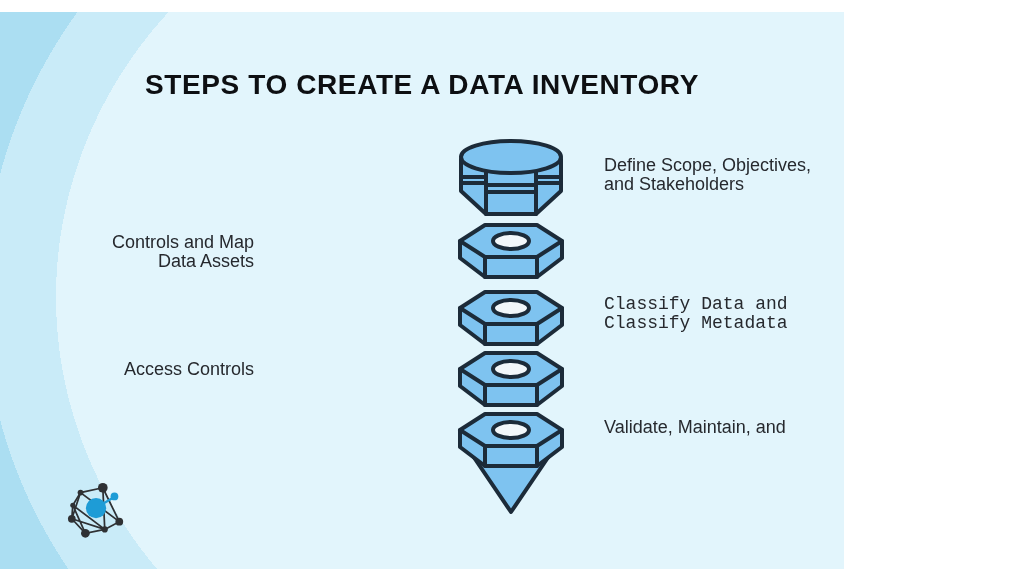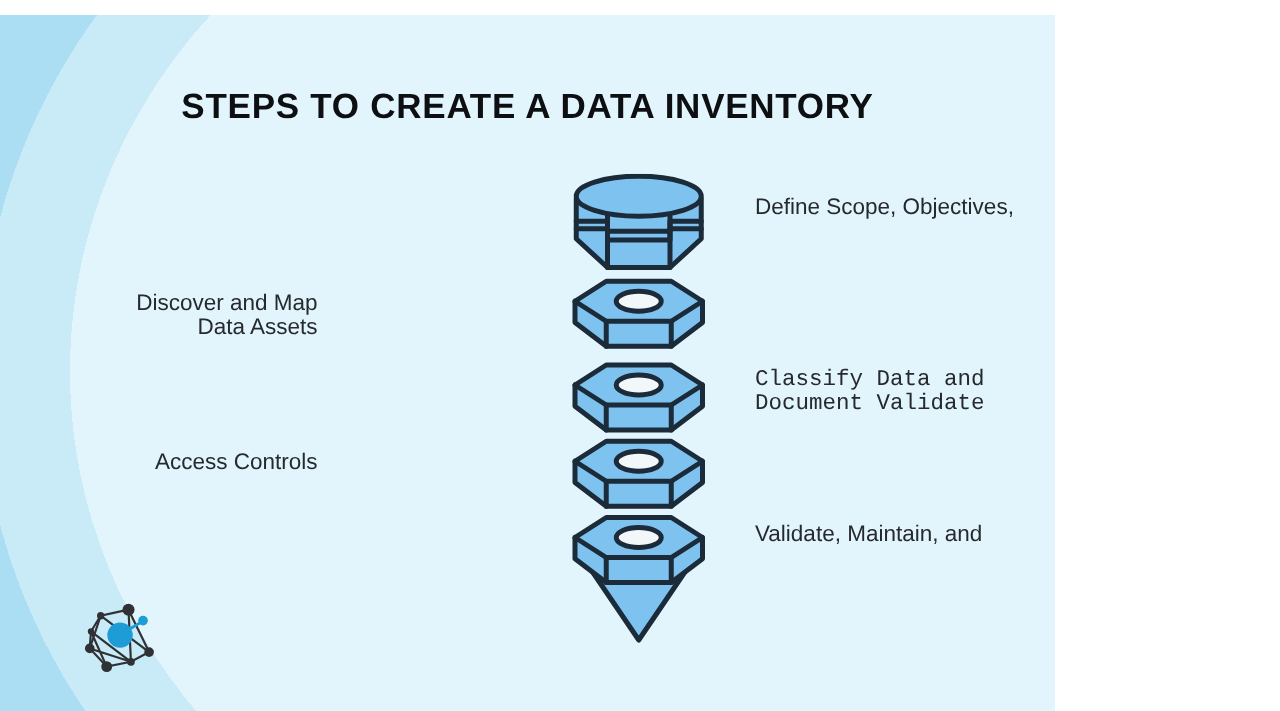--- a/index.html
+++ b/index.html
@@ -109,30 +109,31 @@
         <path fill="none" d="M4 19 L29 35 L81 35 L106 19"></path>
         <line x1="29" y1="35" x2="29" y2="55"></line>
         <line x1="81" y1="35" x2="81" y2="55"></line>
         <ellipse cx="55" cy="19" rx="18" ry="8" fill="#F2F7FA"></ellipse>
       </g>
     </svg>
   </div>
 
   <div class="step-label right lbl-1">
     <span>Define Scope, Objectives,</span>
+    <span>and Stakeholders</span>
   </div>
 
   <div class="step-label left lbl-2">
-    <span>Discover and Map</span>
+    <span>Controls and Map</span>
     <span>Data Assets</span>
   </div>
 
   <div class="step-label right lbl-3">
     <span>Classify Data and</span>
-    <span>Document Validate</span>
+    <span>Classify Metadata</span>
   </div>
 
   <div class="step-label left lbl-4">
     <span>Access Controls</span>
   </div>
 
   <div class="step-label right lbl-5">
     <span>Validate, Maintain, and</span>
   </div>
 

